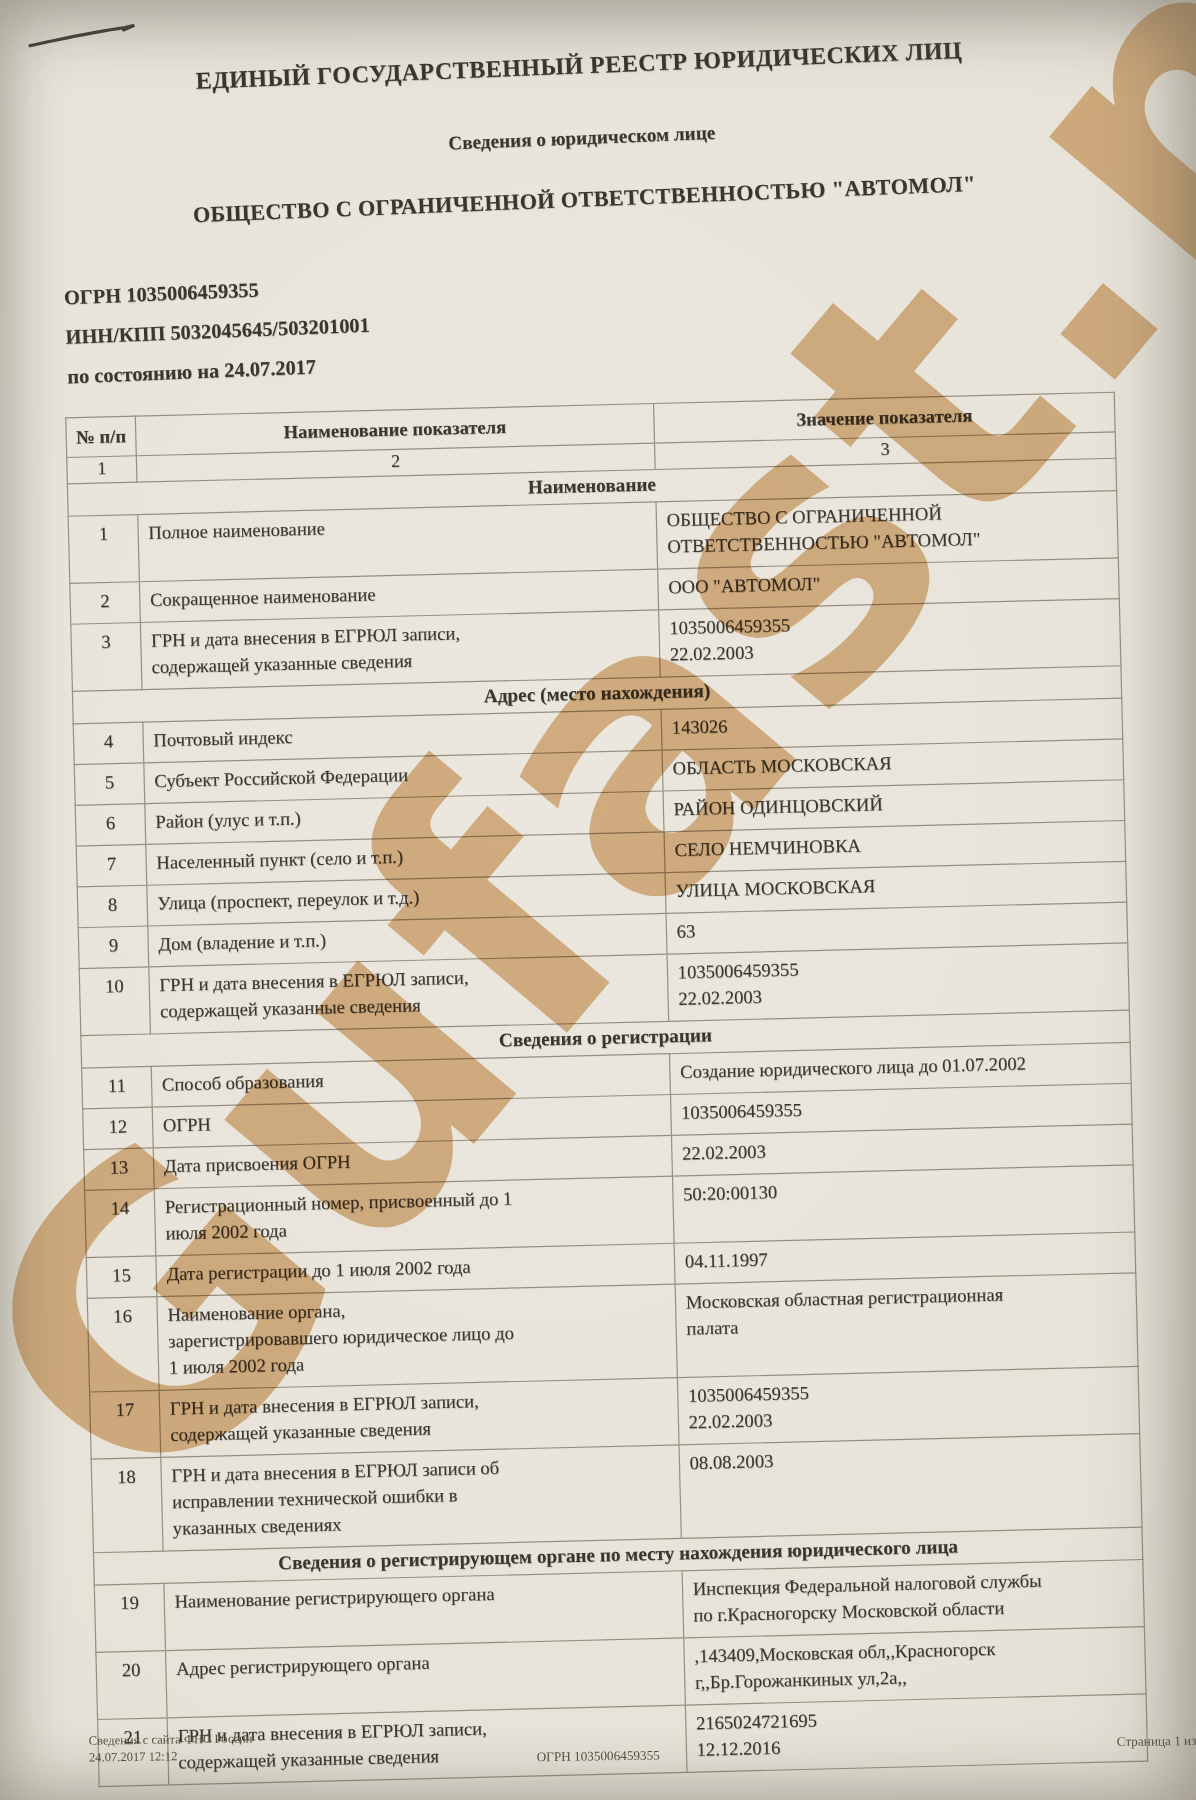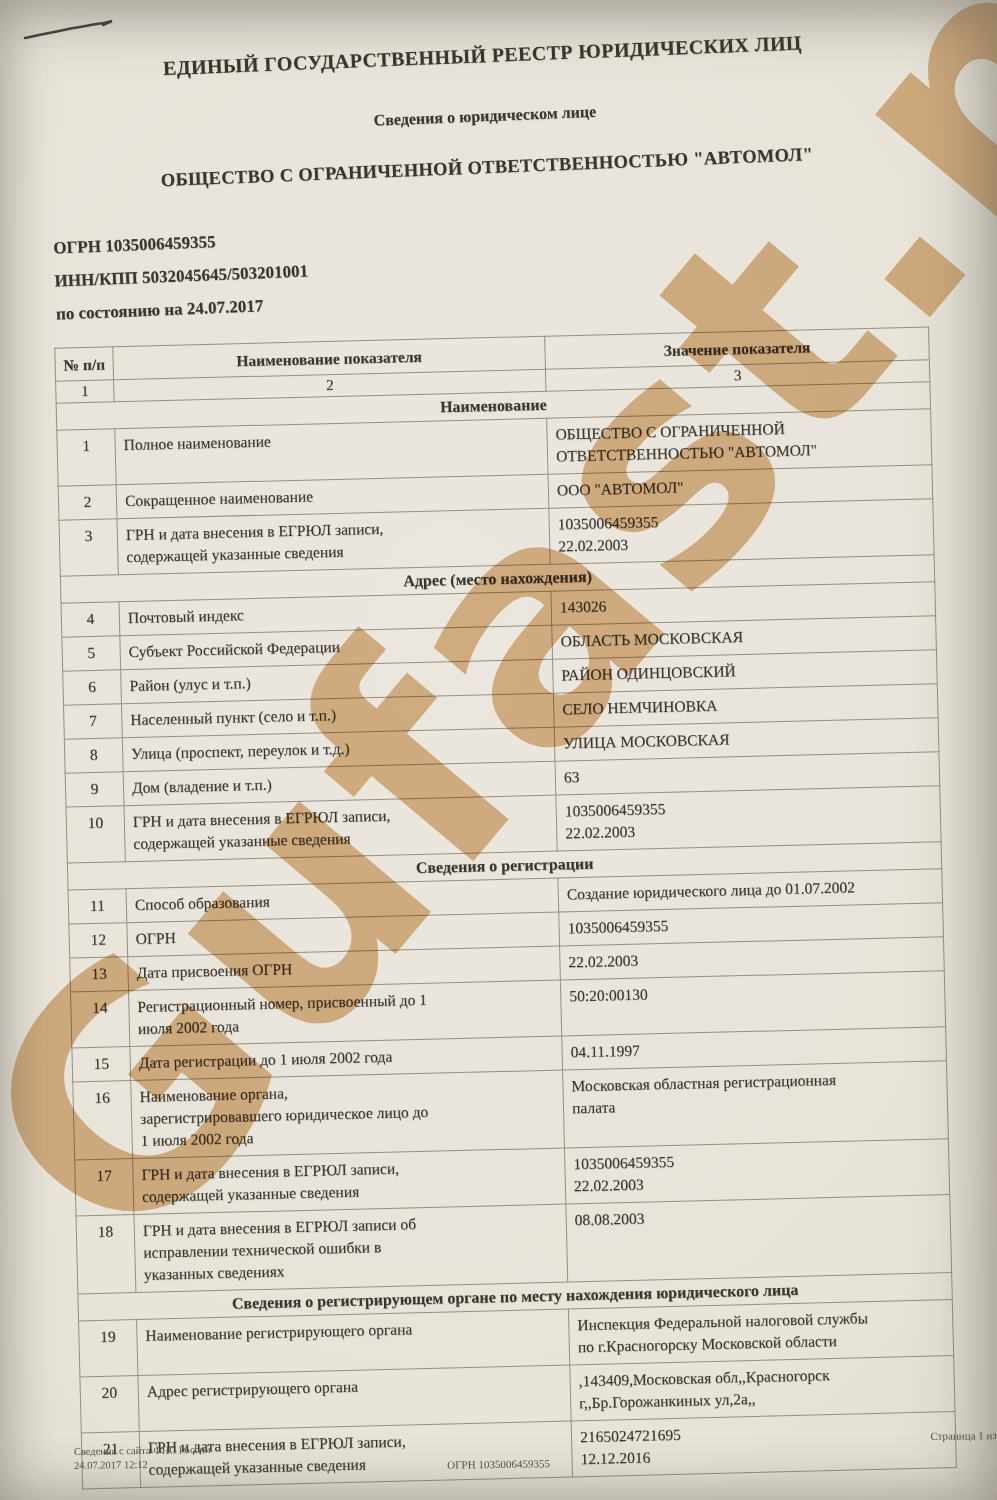--- a/index.html
+++ b/index.html
@@ -42,21 +42,21 @@
   th{font-size:15.5px;font-weight:700;padding:8px 4px 6px 4px;text-align:center;}
   .num-row td{text-align:center;font-size:15px;font-weight:400;padding:2px;}
   .section-row td{text-align:center;font-size:16px;font-weight:700;padding:4px 6px;}
   .data-row td{font-size:15.5px;font-weight:400;line-height:1.42;padding:5px 8px 6px 8px;white-space:pre-line;}
   .data-row td.cell-num{text-align:center;padding-left:2px;padding-right:2px;}
 
   .footer{position:absolute;left:0;right:0;bottom:0;height:80px;z-index:3;
     transform:rotate(-0.8deg);color:#57523f;font-weight:400;}
   .footer-left{position:absolute;left:74px;bottom:32px;font-size:10.5px;line-height:1.4;text-shadow:none;}
   .footer-center{position:absolute;left:0;right:0;bottom:30px;text-align:center;font-size:11px;text-shadow:none;}
-  .footer-right{position:absolute;right:0px;bottom:52px;font-size:11px;white-space:nowrap;text-shadow:none;}
+  .footer-right{position:absolute;right:0px;bottom:36px;font-size:11px;white-space:nowrap;text-shadow:none;}
 
   .pen-mark{position:absolute;left:22px;top:14px;z-index:4;}
 
   .watermark{
     position:absolute;left:-70px;top:1095px;z-index:6;
     font-family:"DejaVu Sans", sans-serif;font-weight:700;
     font-size:315px;letter-spacing:6px;line-height:1;white-space:nowrap;
     transform-origin:0 0;transform:rotate(-50deg);
     mix-blend-mode:multiply;opacity:.85;pointer-events:none;
   }

